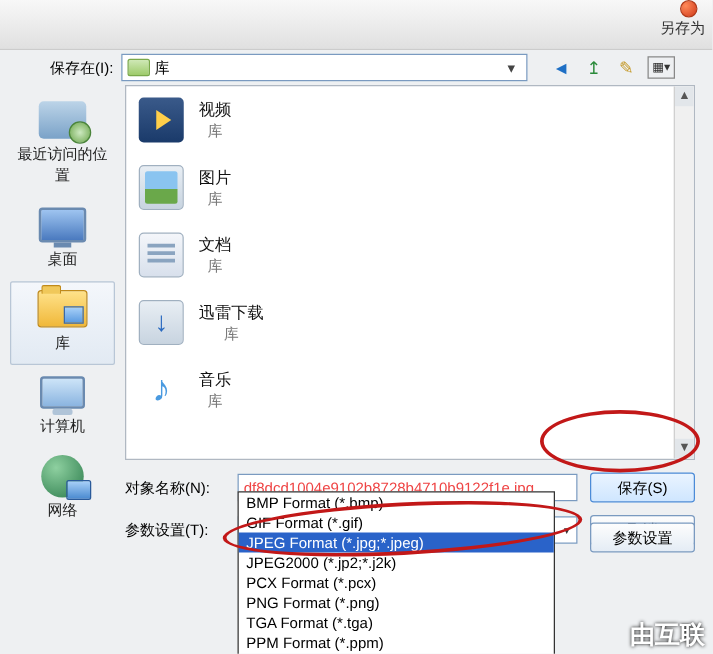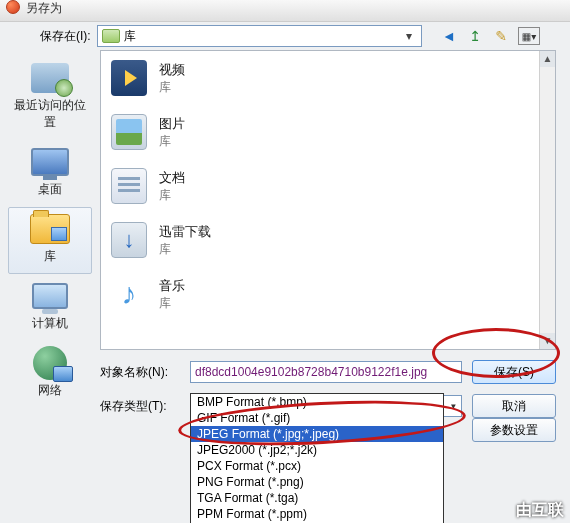--- a/index.html
+++ b/index.html
@@ -1,18 +1,18 @@
 <!DOCTYPE html>
 <html><head>
 <meta charset="utf-8">
 <style>
 * { box-sizing: border-box; margin: 0; padding: 0; font-family: "Microsoft YaHei", SimSun, sans-serif; font-size: 12px; }
 body { background: #eef0f2; width: 570px; height: 523px; overflow: hidden; position: relative; }
 
-.titlebar { height: 22px; background: linear-gradient(#f8f8f8,#e0e0e0); display: flex; align-items: flex-start; padding: 0 6px; border-bottom: 1px solid #ccc; }
+.titlebar { height: 40px; background: linear-gradient(#f8f8f8,#e0e0e0); display: flex; align-items: flex-end; padding: 0 6px; border-bottom: 1px solid #ccc; flex-direction: column; }
 .titlebar .tb-icon { width: 14px; height: 14px; border-radius: 50%; background: radial-gradient(circle at 30% 30%,#ff8a5a,#d03a1a); border: 1px solid #b03a1a; margin-right: 6px; }
 .titlebar .tb-title { color: #333; }
 
 .toolbar { height: 28px; display: flex; align-items: center; padding: 4px 30px 4px 40px; gap: 4px; }
 .toolbar .lbl { margin-right: 2px; }
 .toolbar .save-loc { flex: 1; height: 22px; border: 1px solid #7a9ac0; background: #fff; display: flex; align-items: center; padding: 0 4px; }
 .toolbar .save-loc .loc-icon { width: 18px; height: 14px; background: linear-gradient(#cfe8b6,#9ecb6a); border: 1px solid #7aa84a; border-radius: 2px; margin-right: 4px; }
 .toolbar .save-loc .loc-text { flex:1; }
 .toolbar .save-loc .drop { width: 16px; text-align: center; color: #444; }
 .tool-icons { display: flex; gap: 8px; margin-left: 14px; align-items: center; }
@@ -28,45 +28,45 @@
 .place { width: 84px; text-align: center; padding: 4px 0 8px; border: 1px solid transparent; border-radius: 2px; }
 .place.selected { border: 1px solid #b8c6d6; background: linear-gradient(#f4f7fb,#e2eaf3); }
 .place .picon { width: 40px; height: 34px; margin: 0 auto 2px; display:flex; align-items:center; justify-content:center; }
 .place .plabel { color: #222; }
 
 .filelist { flex: 1; background: #fff; border: 1px solid #b0b8c2; margin-right: 14px; position: relative; overflow: hidden; }
 .filelist .scroll { position:absolute; right:0; top:0; bottom:0; width:16px; background:#f0f0f0; border-left:1px solid #d0d0d0; }
 .filelist .scroll .up, .filelist .scroll .dn { height:16px; background:#e2e6ea; text-align:center; line-height:16px; color:#555; font-size:10px; }
 .filelist .scroll .dn { position:absolute; bottom:0; left:0; right:0; }
 
-.item { display: flex; align-items: center; height: 54px; padding: 4px 8px; }
+.item { display: flex; align-items: center; height: 54px; padding: 4px 8px; text-align: center; }
 .item .iicon { width: 40px; height: 40px; margin-right: 10px; display:flex; align-items:center; justify-content:center; }
 .item .meta .iname { color: #111; font-size: 13px; }
 .item .meta .idesc { color: #777; }
 
 .bottom { padding: 10px 14px 8px 100px; }
 .row { display: flex; align-items: center; margin-bottom: 10px; gap: 10px; position: relative; }
 .row .flabel { width: 80px; }
-.row .field { flex: 1; height: 22px; border: 1px solid #7a9ac0; background: #fff; padding: 0 4px; display:flex; align-items:center; color:#701a75; font-family: monospace; font-size:12px; overflow:hidden; white-space:nowrap; }
+.row .field { flex: 1; height: 22px; border: 1px solid #7a9ac0; background: #fff; padding: 0 4px; display:flex; align-items:center; color:#ef4444; font-family: monospace; font-size:12px; overflow:hidden; white-space:nowrap; }
 .row .field.drop { padding-right: 18px; position: relative; }
 .row .field.drop::after { content:"▾"; position:absolute; right:4px; color:#333; }
 .row .btn { width: 84px; height: 24px; border: 1px solid #7a9ac0; background: linear-gradient(#fdfdfd,#e4ecf5); border-radius: 3px; text-align:center; line-height:22px; cursor:pointer; }
 .row .btn.primary { background: linear-gradient(#eaf4ff,#cfe6ff); border-color:#4b8bd8; }
 
 .dropdown-open { position: absolute; left: 190px; top: 393px; width: 254px; background: #fff; border: 1px solid #333; z-index: 20; font-family: monospace; font-size: 12px; }
 .dropdown-open .opt { padding: 1px 6px; white-space: nowrap; overflow:hidden; }
 .dropdown-open .opt.hl { background: #2a63c9; color: #fff; }
 
 .red-oval { position:absolute; border:3px solid #c21818; border-radius:50%; pointer-events:none; z-index:30; }
 .red1 { left:432px; top:328px; width:128px; height:50px; }
 .red2 { left:178px; top:402px; width:288px; height:42px; transform: rotate(-3deg); }
 
 .params { position:absolute; right:14px; top:418px; width:84px; height:24px; border:1px solid #7a9ac0; background:linear-gradient(#fdfdfd,#e4ecf5); border-radius:3px; text-align:center; line-height:22px; cursor:pointer; }
 
-.watermark { position:absolute; right:0; bottom:0; font-size:16px; font-weight:bold; color:#fff; text-shadow:0 0 3px #000; padding:2px 6px; font-family: SimHei, sans-serif; }
+.watermark { position:absolute; right:0; bottom:0; font-size:20px; font-weight:bold; color:#fff; text-shadow:0 0 3px #000; padding:2px 6px; font-family: SimHei, sans-serif; }
 
 
 .i-recent { background: linear-gradient(#bcd4e8,#7aa2c8); width:38px; height:30px; border-radius:4px; position:relative; }
 .i-recent::after { content:""; position:absolute; right:-4px; bottom:-4px; width:16px; height:16px; border-radius:50%; background:radial-gradient(#cde9c0,#6aa44a); border:1px solid #4a843a; }
 .i-desktop { width:38px; height:28px; border:2px solid #6a8ab0; border-radius:3px; background:linear-gradient(#9ec4f0,#4a7abf); position:relative; }
 .i-desktop::after { content:""; position:absolute; left:10px; right:10px; bottom:-6px; height:4px; background:#6a8ab0; }
 .i-lib { width:40px; height:30px; background:linear-gradient(#ffe28a,#f0b83a); border:1px solid #c08a1a; border-radius:3px; position:relative; }
 .i-lib::before { content:""; position:absolute; top:-5px; left:2px; width:14px; height:6px; background:#f0c85a; border:1px solid #c08a1a; border-bottom:none; border-radius:2px 2px 0 0; }
 .i-lib::after { content:""; position:absolute; right:2px; bottom:2px; width:14px; height:12px; background:linear-gradient(#a8d0f8,#5a9ae0); border:1px solid #3a6aaa; }
 .i-computer { width:36px; height:26px; border:2px solid #6a8ab0; border-radius:3px; background:linear-gradient(#cde4f8,#8ab4e0); position:relative; }
@@ -199,21 +199,21 @@
 
 <div class="bottom">
   <div class="row">
     <span class="flabel">对象名称(N):</span>
     <div class="field">
         <span>df8dcd1004e9102b8728b4710b9122f1e.jpg</span>
       </div>
     <div class="btn primary">保存(S)</div>
   </div>
   <div class="row">
-    <span class="flabel">保存类型(T):</span>
+    <span class="flabel">参数设置(T):</span>
     <div class="field drop">
         <span>JPEG Format (*.jpg;*.jpeg)</span>
       </div>
     <div class="btn">取消</div>
   </div>
 </div>
 
 <div class="dropdown-open" id="typelist">
     <div class="opt">BMP Format (*.bmp)</div>
     <div class="opt">GIF Format (*.gif)</div>

